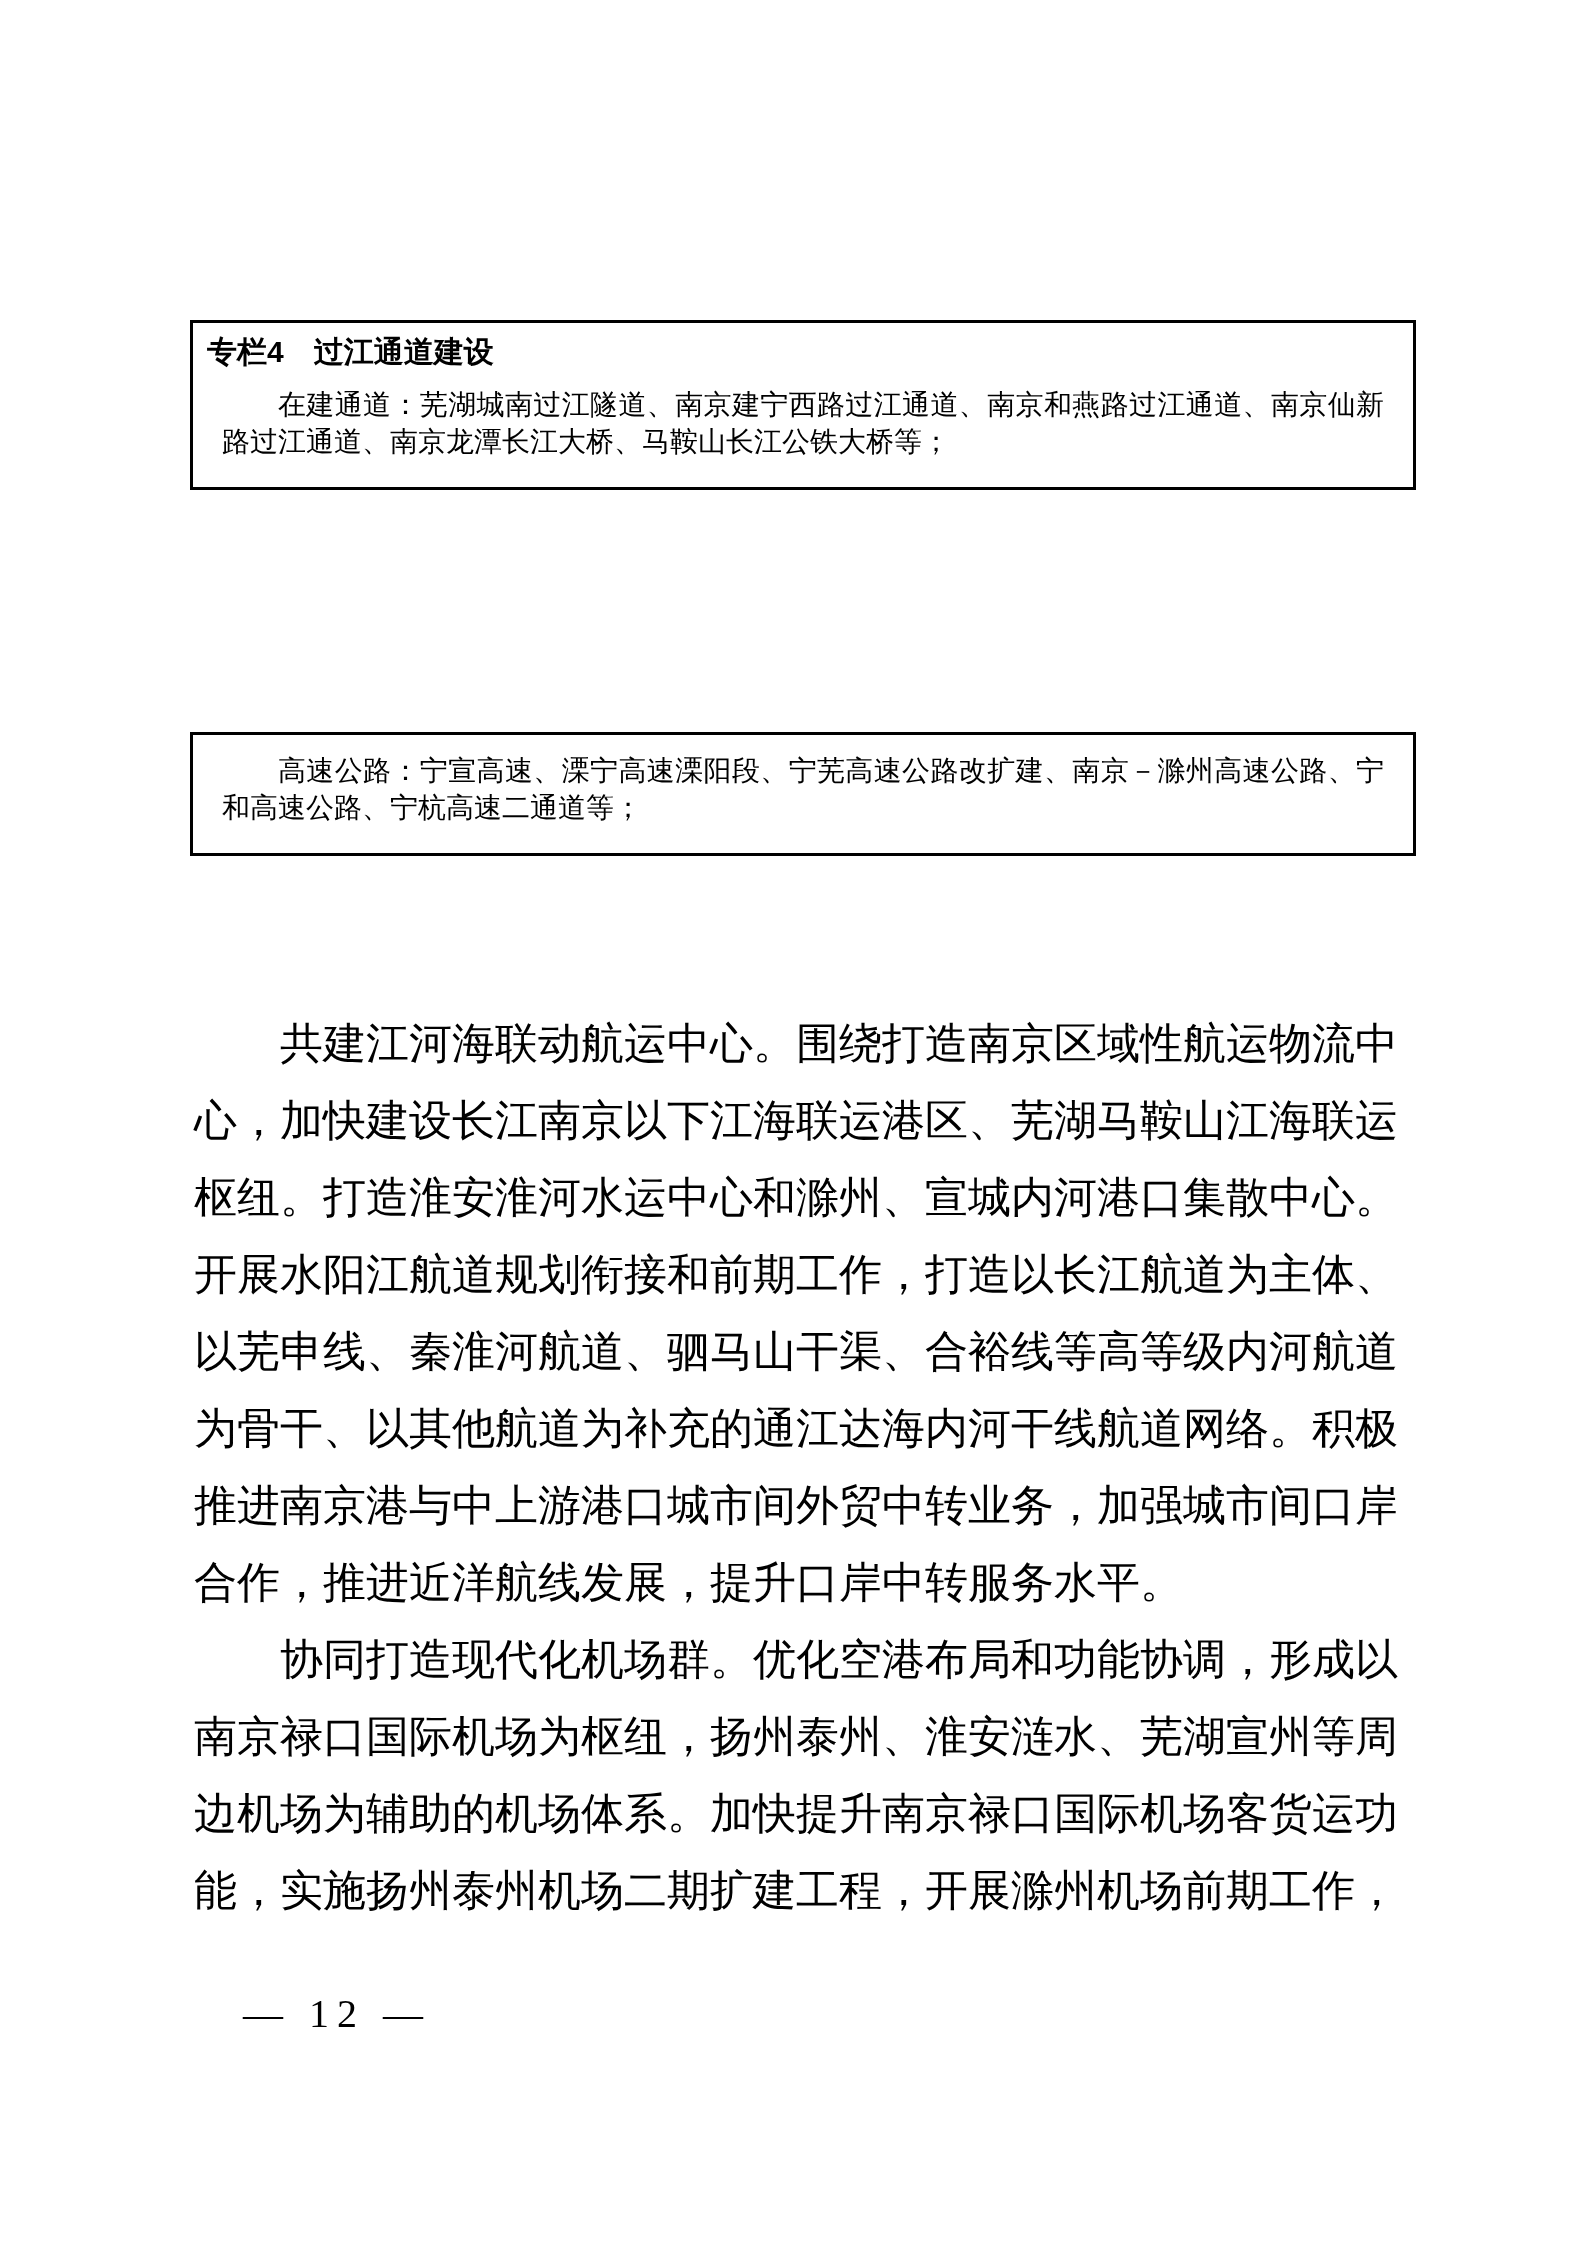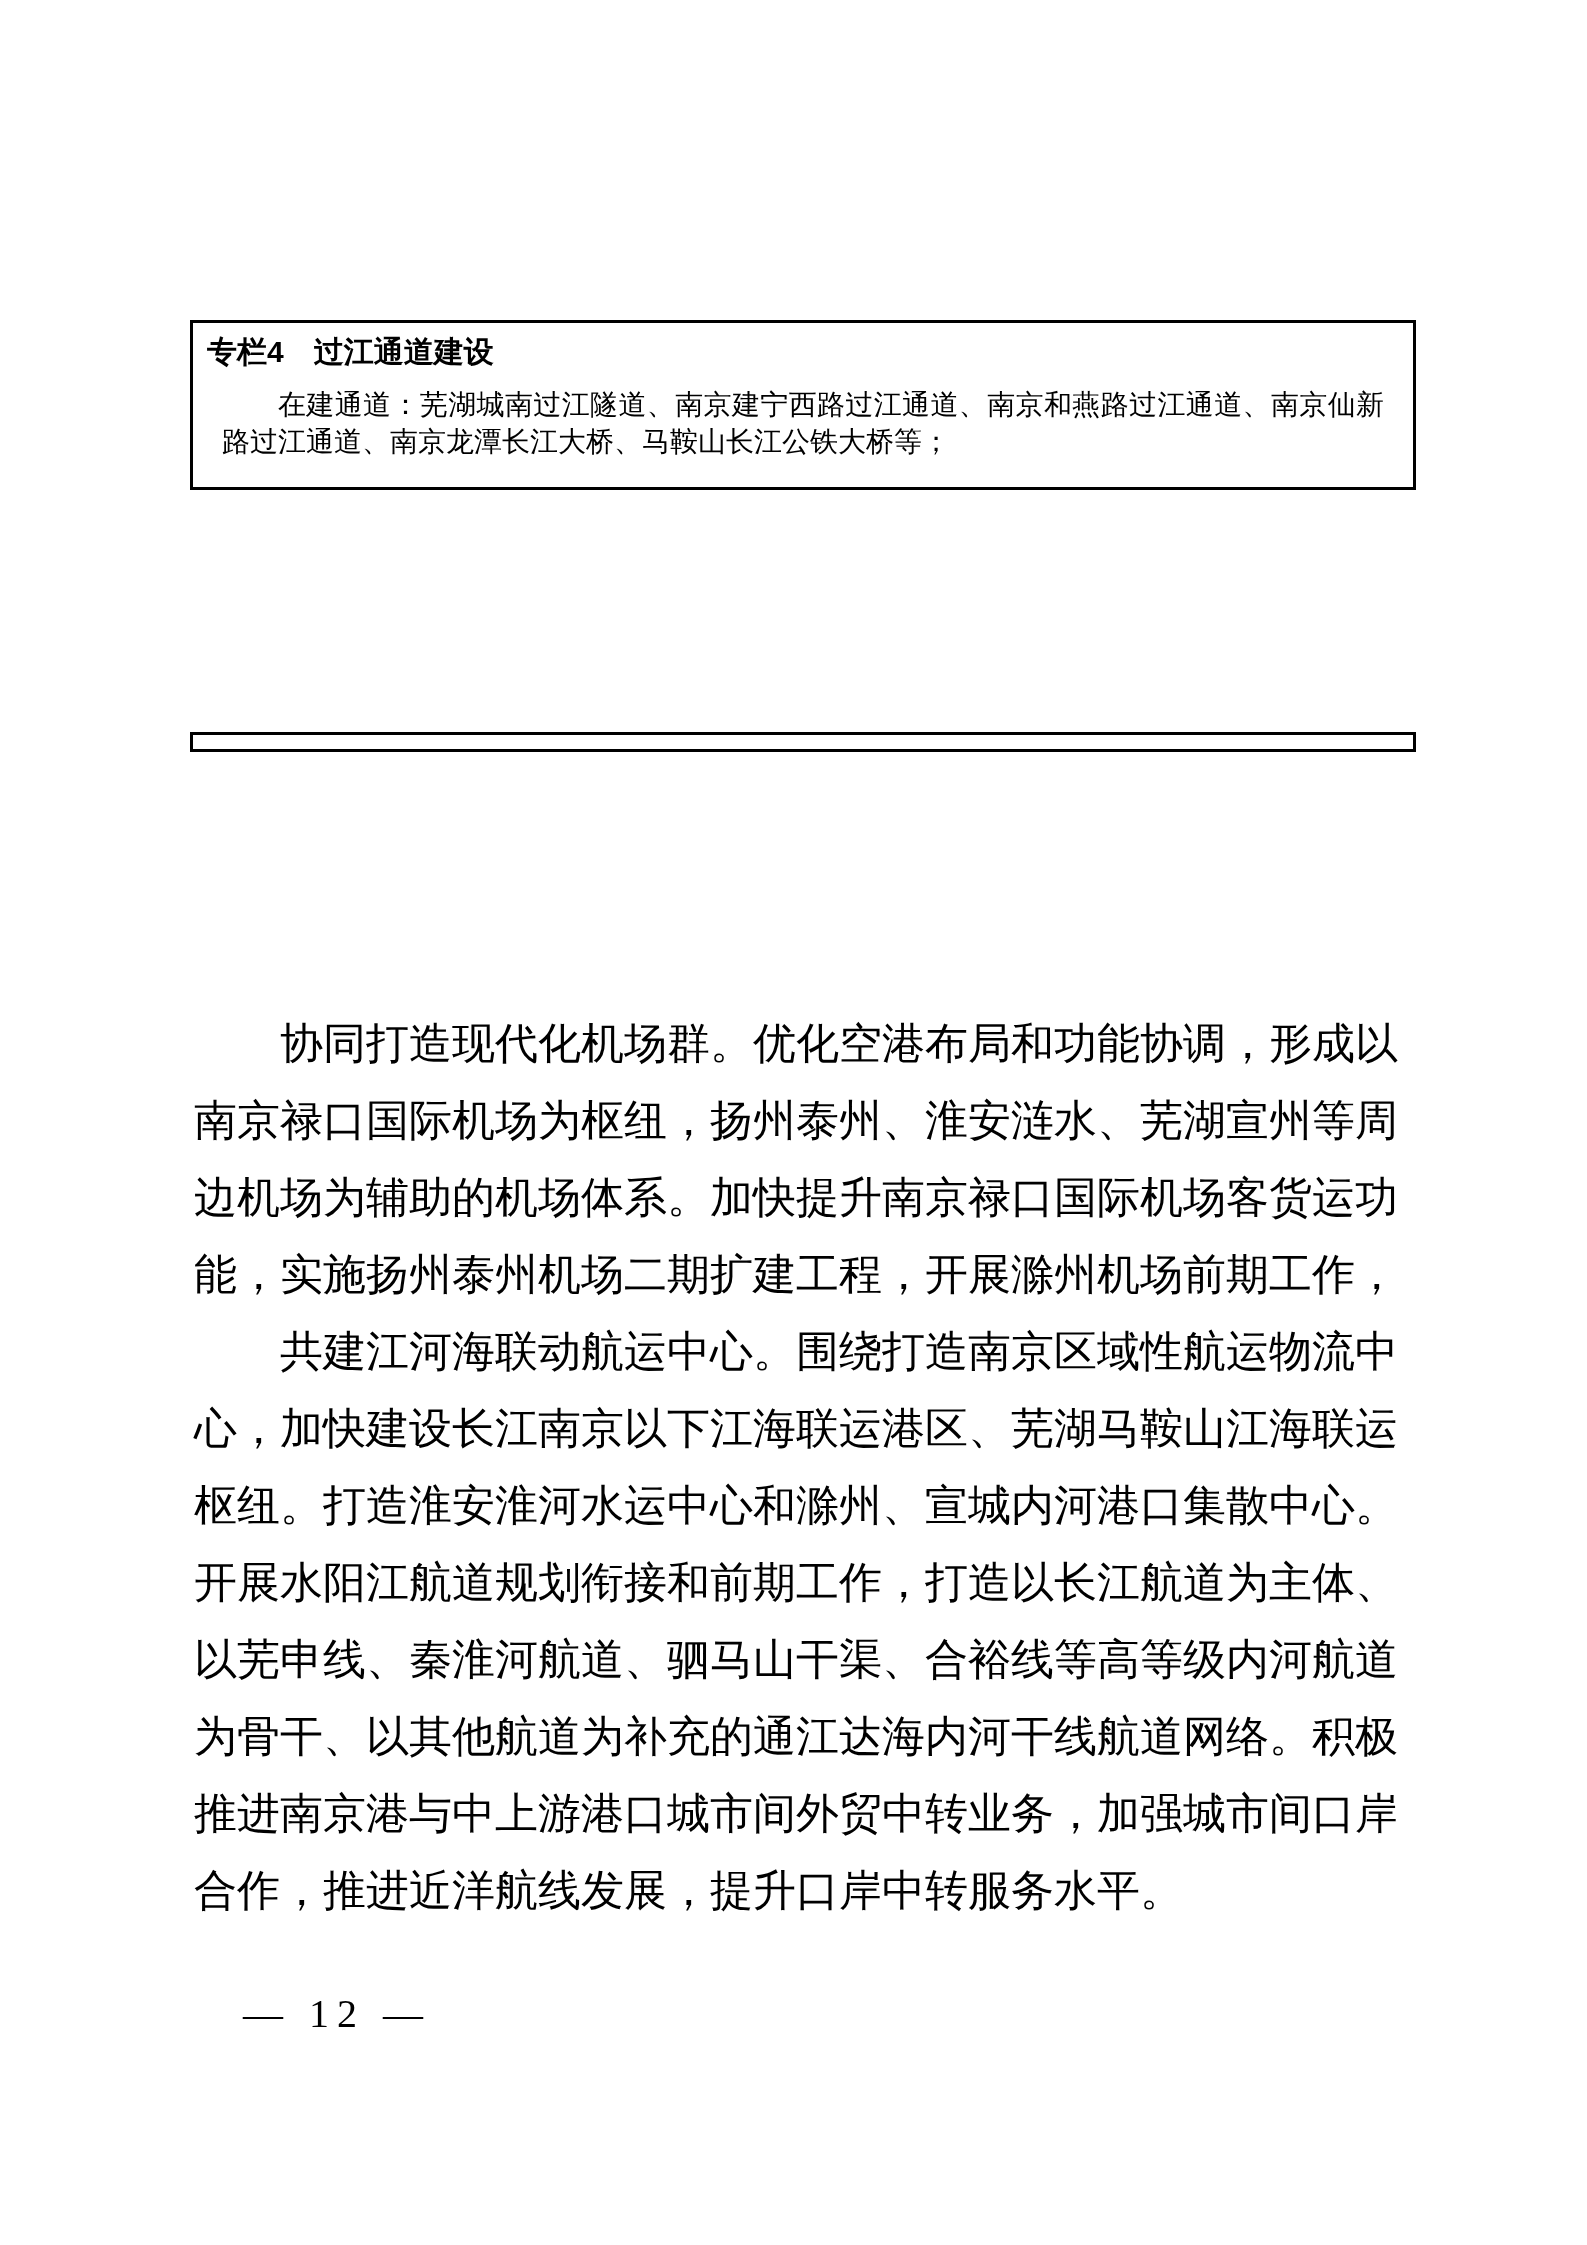--- a/index.html
+++ b/index.html
@@ -67,22 +67,23 @@
 <body>
 
 <div class="page">
 
   <section class="callout-box box-4">
     <h3 class="box-title">专栏4　过江通道建设</h3>
     <p class="box-para">在建通道：芜湖城南过江隧道、南京建宁西路过江通道、南京和燕路过江通道、南京仙新路过江通道、南京龙潭长江大桥、马鞍山长江公铁大桥等；</p>
   </section>
 
   <section class="callout-box box-5">
+    <p class="box-para">高速公路：宁宣高速、溧宁高速溧阳段、宁芜高速公路改扩建、南京－滁州高速公路、宁和高速公路、宁杭高速二通道等；</p>
   </section>
 
   <div class="body-text">
+    <p class="body-para">共建江河海联动航运中心。围绕打造南京区域性航运物流中心，加快建设长江南京以下江海联运港区、芜湖马鞍山江海联运枢纽。打造淮安淮河水运中心和滁州、宣城内河港口集散中心。开展水阳江航道规划衔接和前期工作，打造以长江航道为主体、以芜申线、秦淮河航道、驷马山干渠、合裕线等高等级内河航道为骨干、以其他航道为补充的通江达海内河干线航道网络。积极推进南京港与中上游港口城市间外贸中转业务，加强城市间口岸合作，推进近洋航线发展，提升口岸中转服务水平。</p>
     <p class="body-para">协同打造现代化机场群。优化空港布局和功能协调，形成以南京禄口国际机场为枢纽，扬州泰州、淮安涟水、芜湖宣州等周边机场为辅助的机场体系。加快提升南京禄口国际机场客货运功能，实施扬州泰州机场二期扩建工程，开展滁州机场前期工作，</p>
-    <p class="body-para">共建江河海联动航运中心。围绕打造南京区域性航运物流中心，加快建设长江南京以下江海联运港区、芜湖马鞍山江海联运枢纽。打造淮安淮河水运中心和滁州、宣城内河港口集散中心。开展水阳江航道规划衔接和前期工作，打造以长江航道为主体、以芜申线、秦淮河航道、驷马山干渠、合裕线等高等级内河航道为骨干、以其他航道为补充的通江达海内河干线航道网络。积极推进南京港与中上游港口城市间外贸中转业务，加强城市间口岸合作，推进近洋航线发展，提升口岸中转服务水平。</p>
   </div>
 
   <div class="page-footer">— 12 —</div>
 
 </div>
 
 </body></html>

